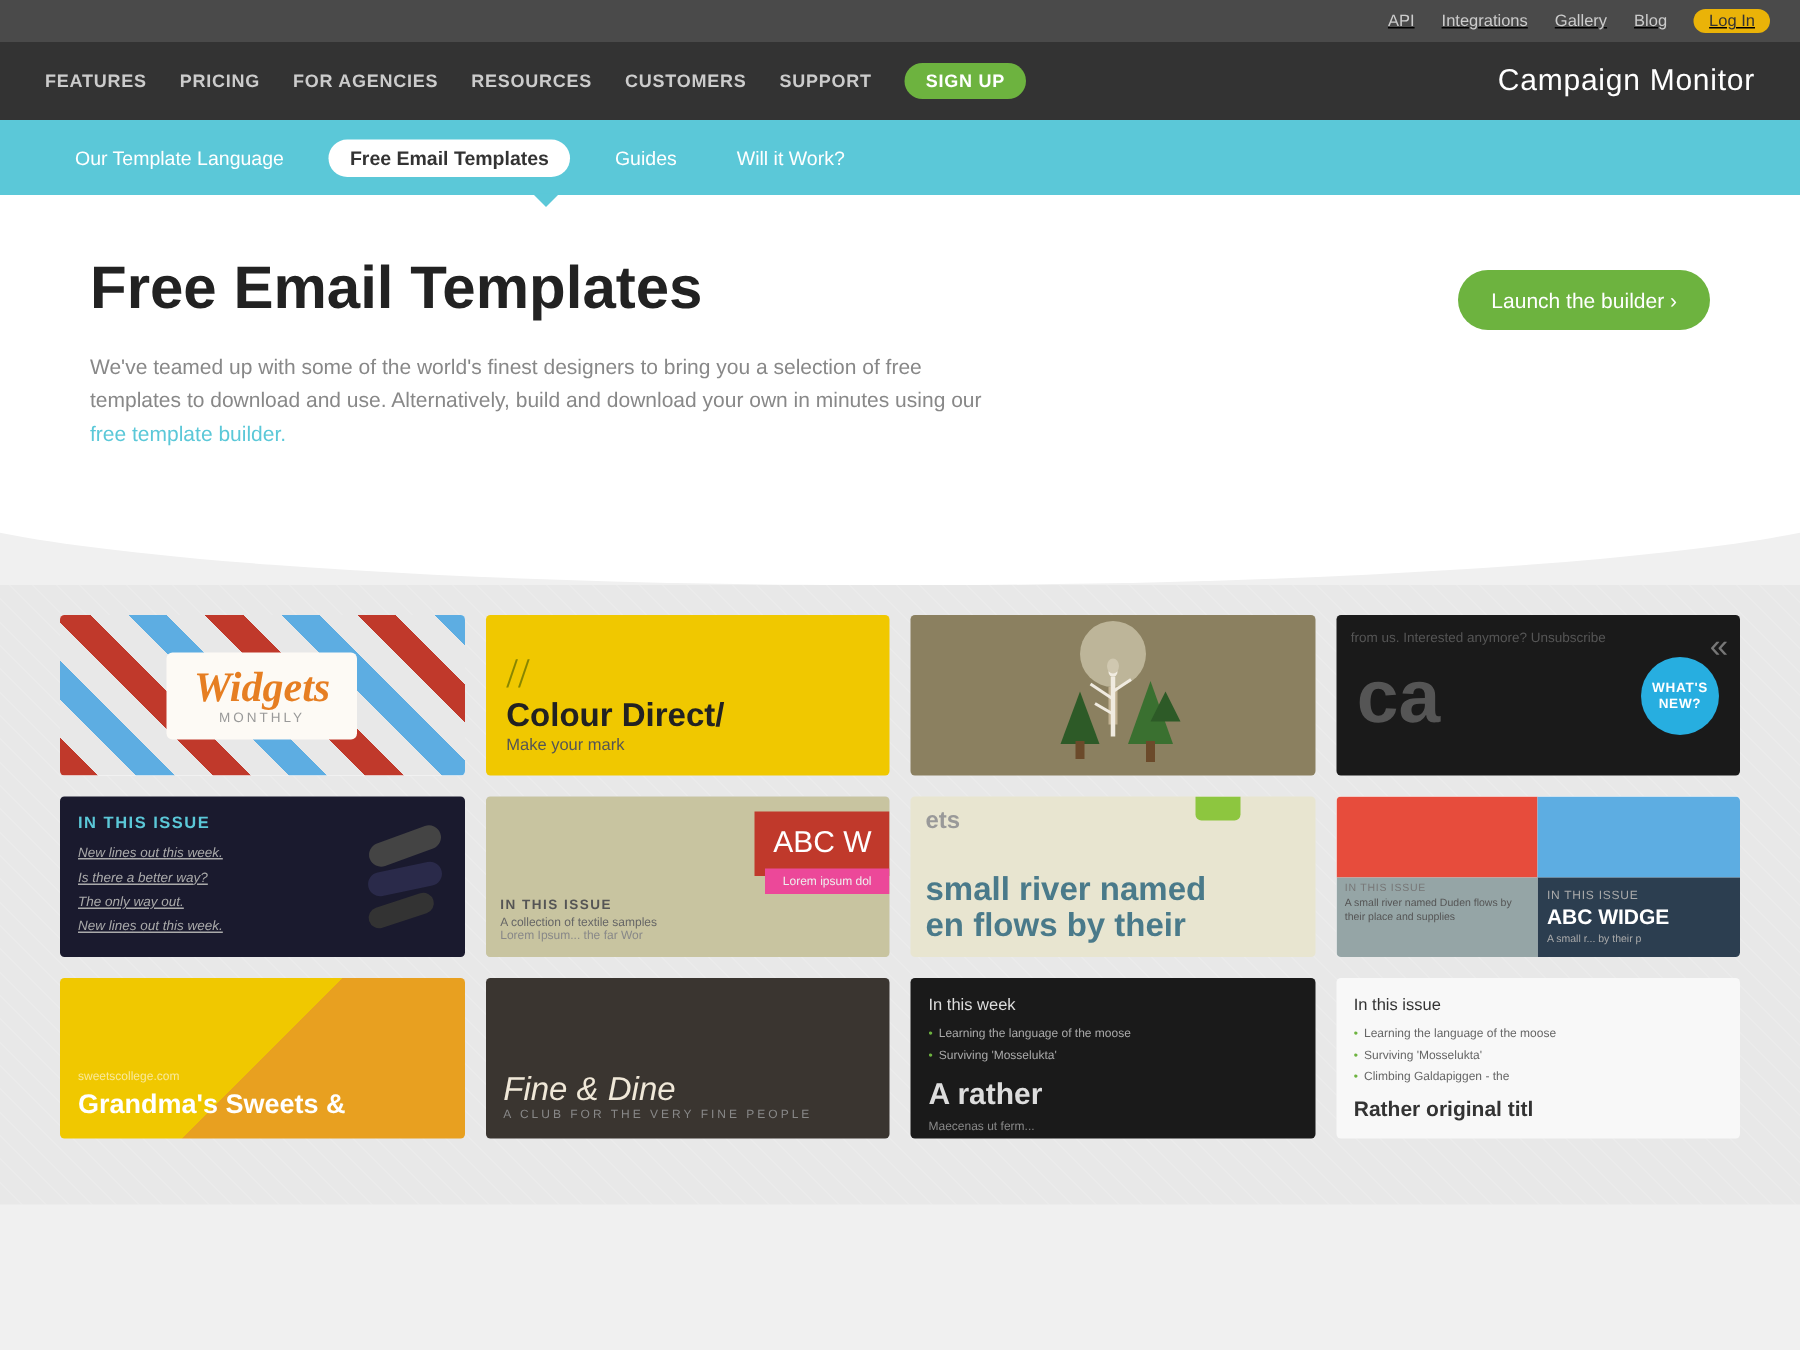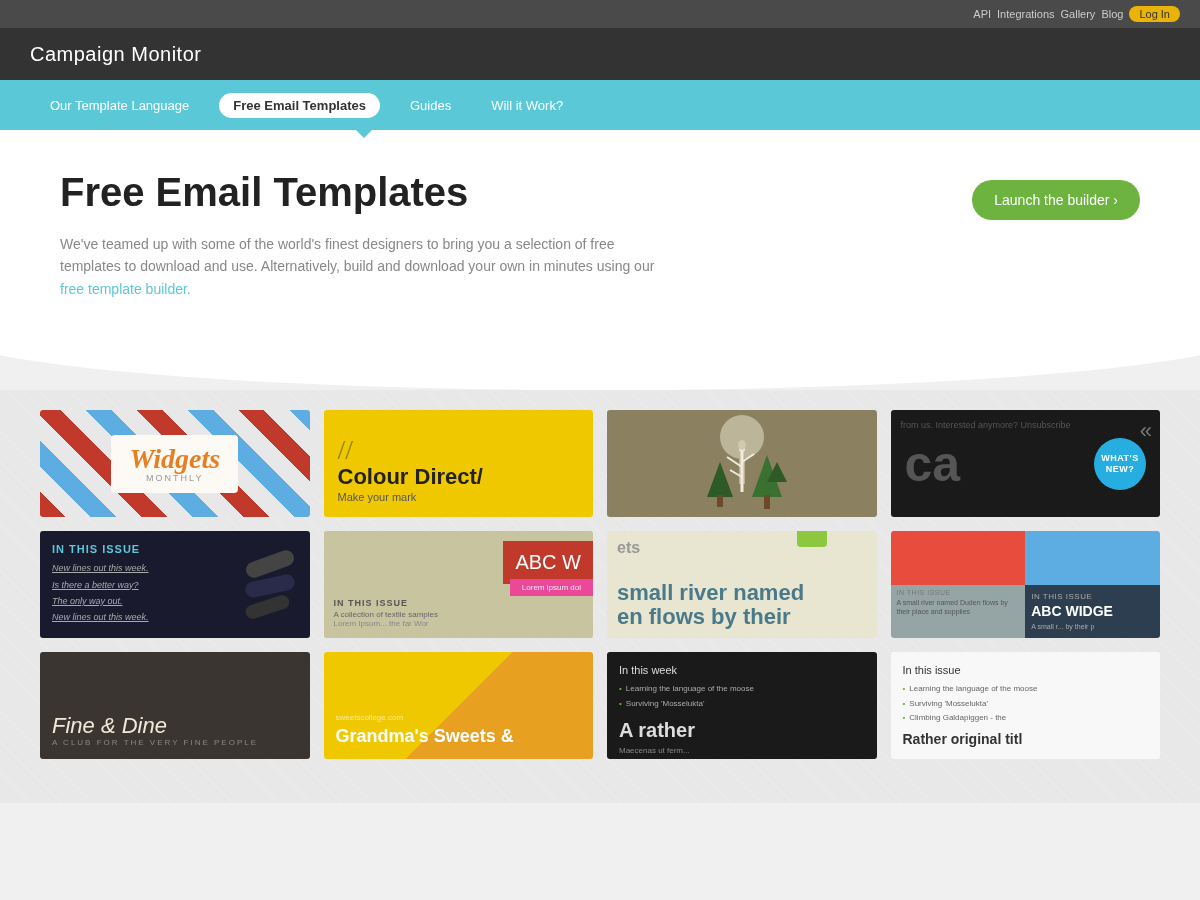--- a/index.html
+++ b/index.html
@@ -6,21 +6,22 @@
     body { font-family: Arial, Helvetica, sans-serif; background: #f0f0f0; width: 1200px; min-height: 900px; overflow-x: hidden; }
 
     
     #top-bar {
       background: #4a4a4a;
       height: 28px;
       display: flex;
       align-items: center;
       justify-content: flex-end;
       padding: 0 20px;
-      gap: 6px;
+      gap: 18px;
+      text-decoration: underline;
     }
     #top-bar a {
       color: #ccc;
       font-size: 11px;
       text-decoration: none;
       cursor: pointer;
     }
     #login-btn {
       background: #eab308;
       color: #333 !important;
@@ -496,20 +497,29 @@
 
 <div id="top-bar">
   <a href="#">API</a>
   <a href="#">Integrations</a>
   <a href="#">Gallery</a>
   <a href="#">Blog</a>
   <a href="#" id="login-btn">Log In</a>
 </div>
 
 <div id="main-nav">
+  <div id="main-nav-links">
+    <a href="#">FEATURES</a>
+    <a href="#">PRICING</a>
+    <a href="#">FOR AGENCIES</a>
+    <a href="#">RESOURCES</a>
+    <a href="#">CUSTOMERS</a>
+    <a href="#">SUPPORT</a>
+    <a href="#" id="signup-btn">SIGN UP</a>
+  </div>
   <div id="brand-logo">Campaign Monitor</div>
 </div>
 
 <div id="sub-nav">
   <a href="#">Our Template Language</a>
   <a href="#" class="active">Free Email Templates</a>
   <a href="#">Guides</a>
   <a href="#">Will it Work?</a>
 </div>
 
@@ -622,28 +632,28 @@
       <div class="abc-block4">
         <div style="font-size:8px;color:#aaa;letter-spacing:0.5px;">IN THIS ISSUE</div>
         <div style="font-size:14px;font-weight:bold;color:#fff;margin-top:2px;">ABC WIDGE</div>
         <div style="font-size:7px;color:#aaa;margin-top:4px;">A small r... by their p</div>
       </div>
     </div>
   </div>
 
   <div class="templates-grid">
 
+    <div class="template-card card-grandma">
+      <div class="grandma-url">sweetscollege.com</div>
+      <div class="grandma-title">Grandma's Sweets &amp;</div>
+    </div>
+
     <div class="template-card card-finedine">
       <div class="finedine-title">Fine &amp; Dine</div>
       <div class="finedine-subtitle">A CLUB FOR THE VERY FINE PEOPLE</div>
-    </div>
-
-    <div class="template-card card-grandma">
-      <div class="grandma-url">sweetscollege.com</div>
-      <div class="grandma-title">Grandma's Sweets &amp;</div>
     </div>
 
     <div class="template-card card-thisweek">
       <div class="thisweek-header">In this week</div>
       <div class="thisweek-items">
         <div><span class="bullet">•</span><span>Learning the language of the moose</span></div>
         <div><span class="bullet">•</span><span>Surviving 'Mosselukta'</span></div>
       </div>
       <div class="thisweek-main">A rather</div>
       <div style="font-size:8px;color:#888;margin-top:4px;">Maecenas ut ferm...</div>

